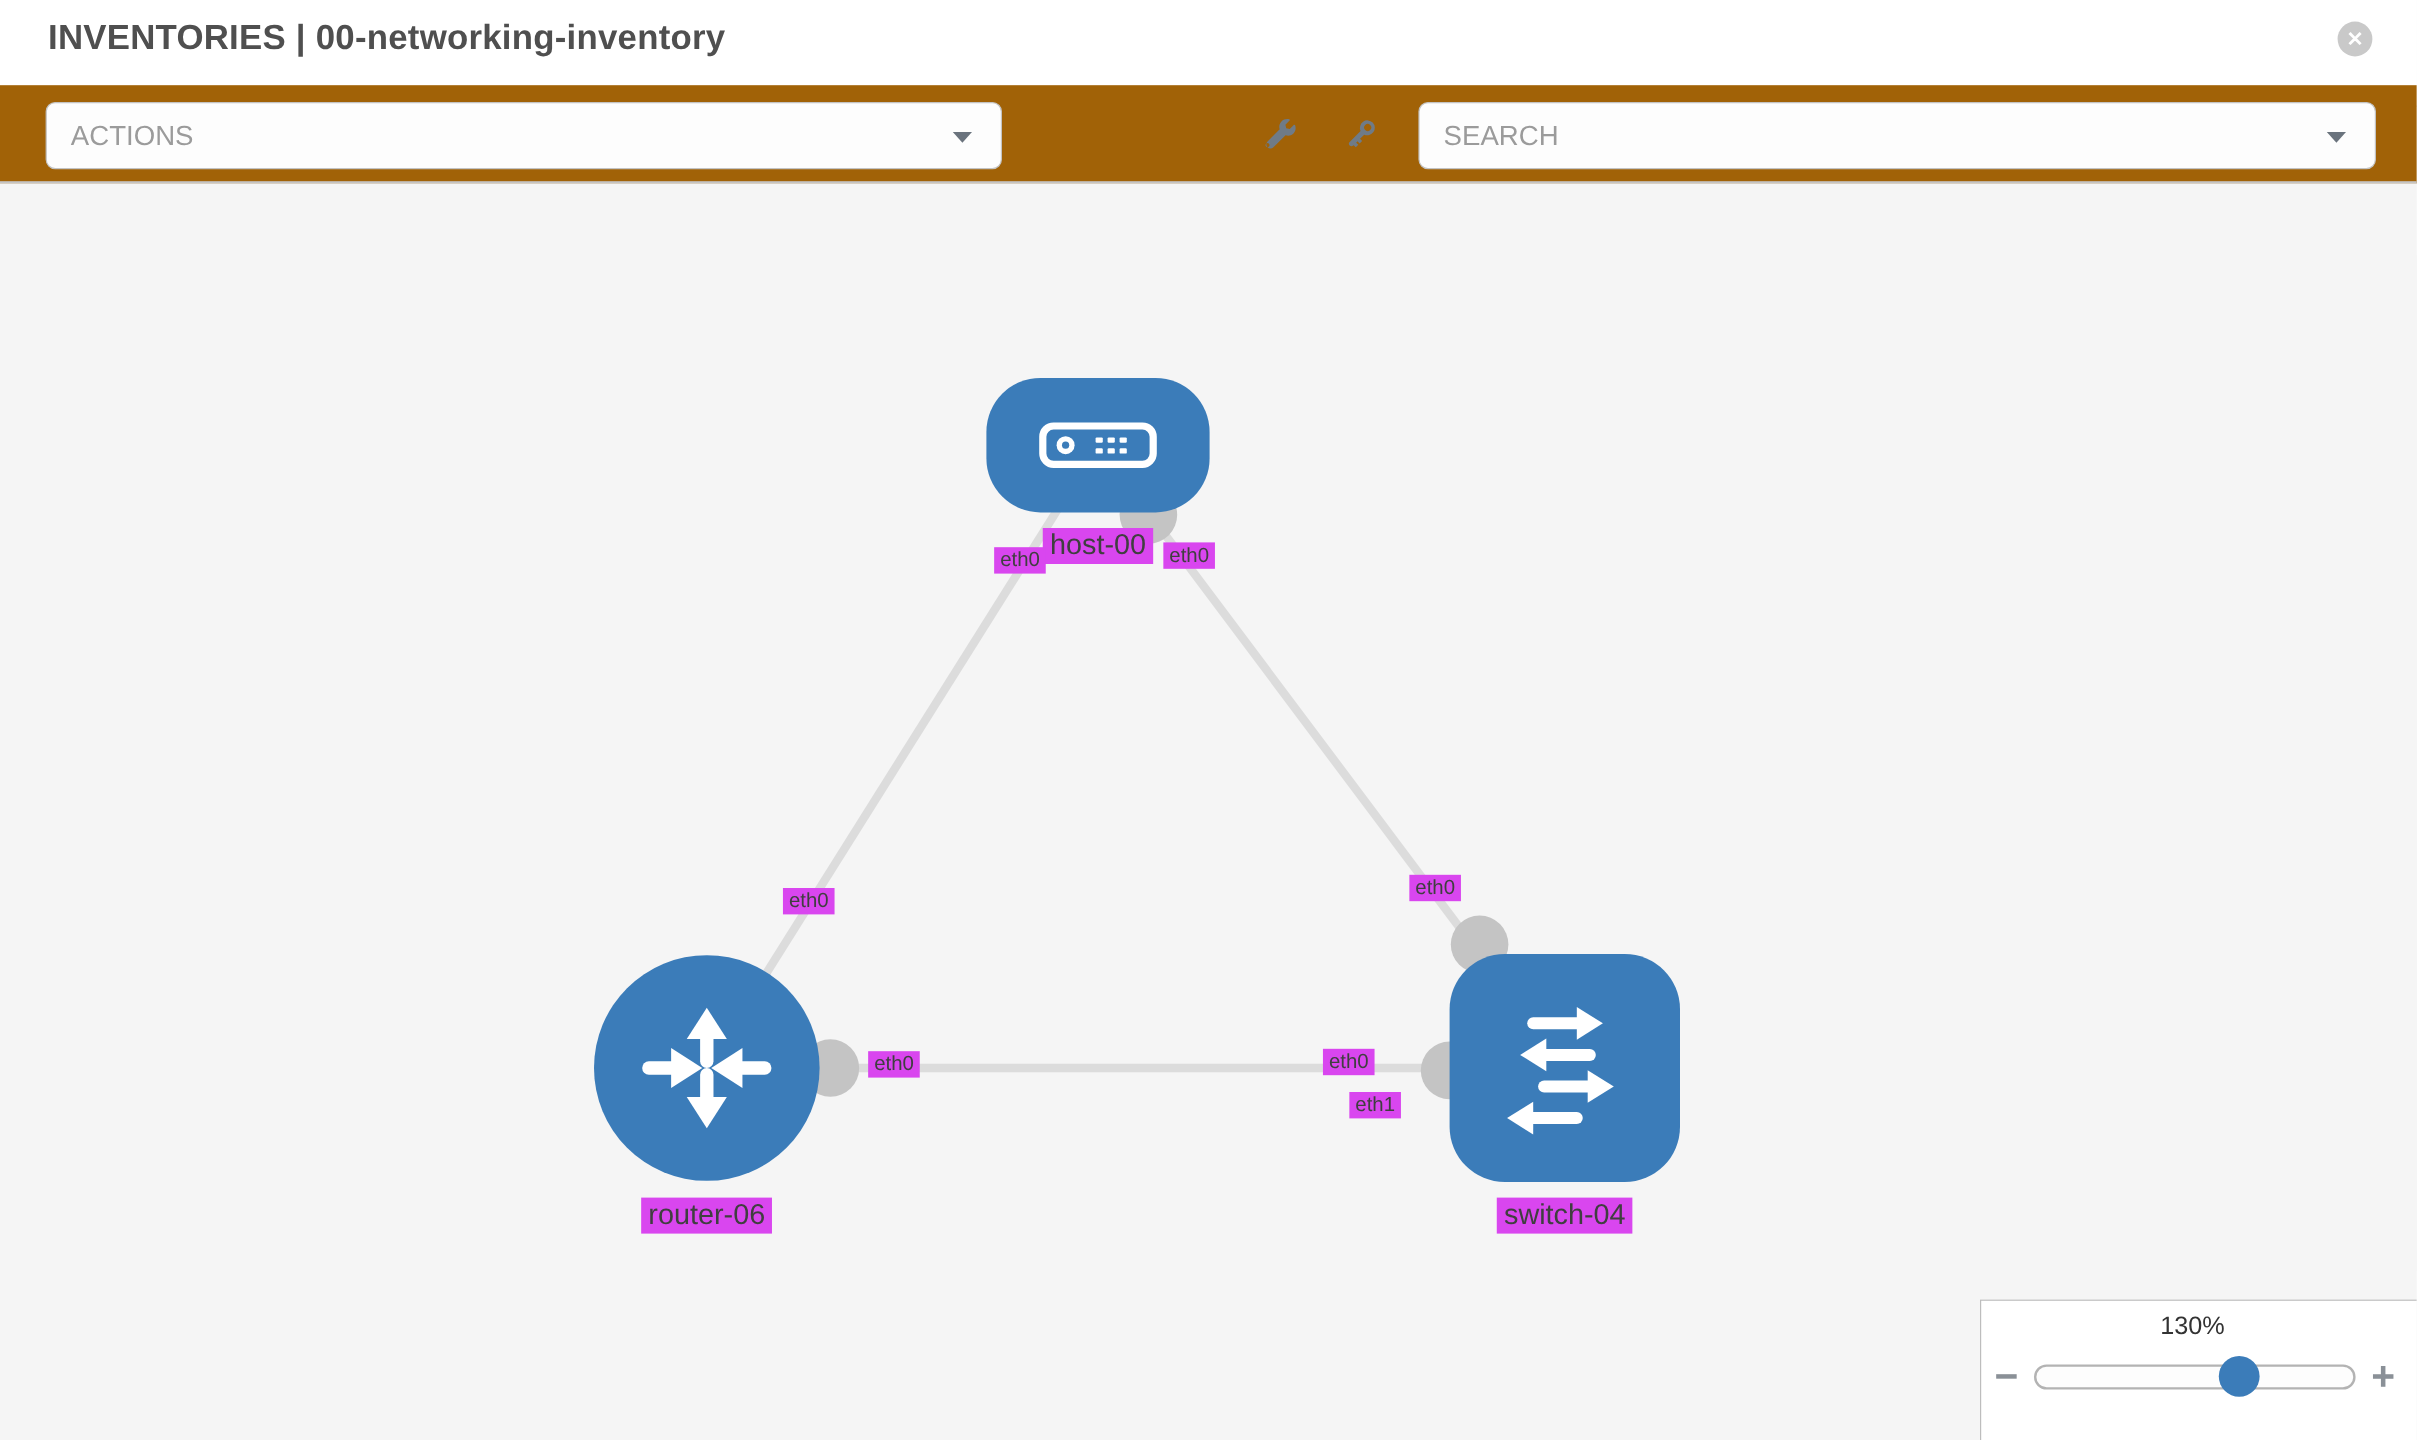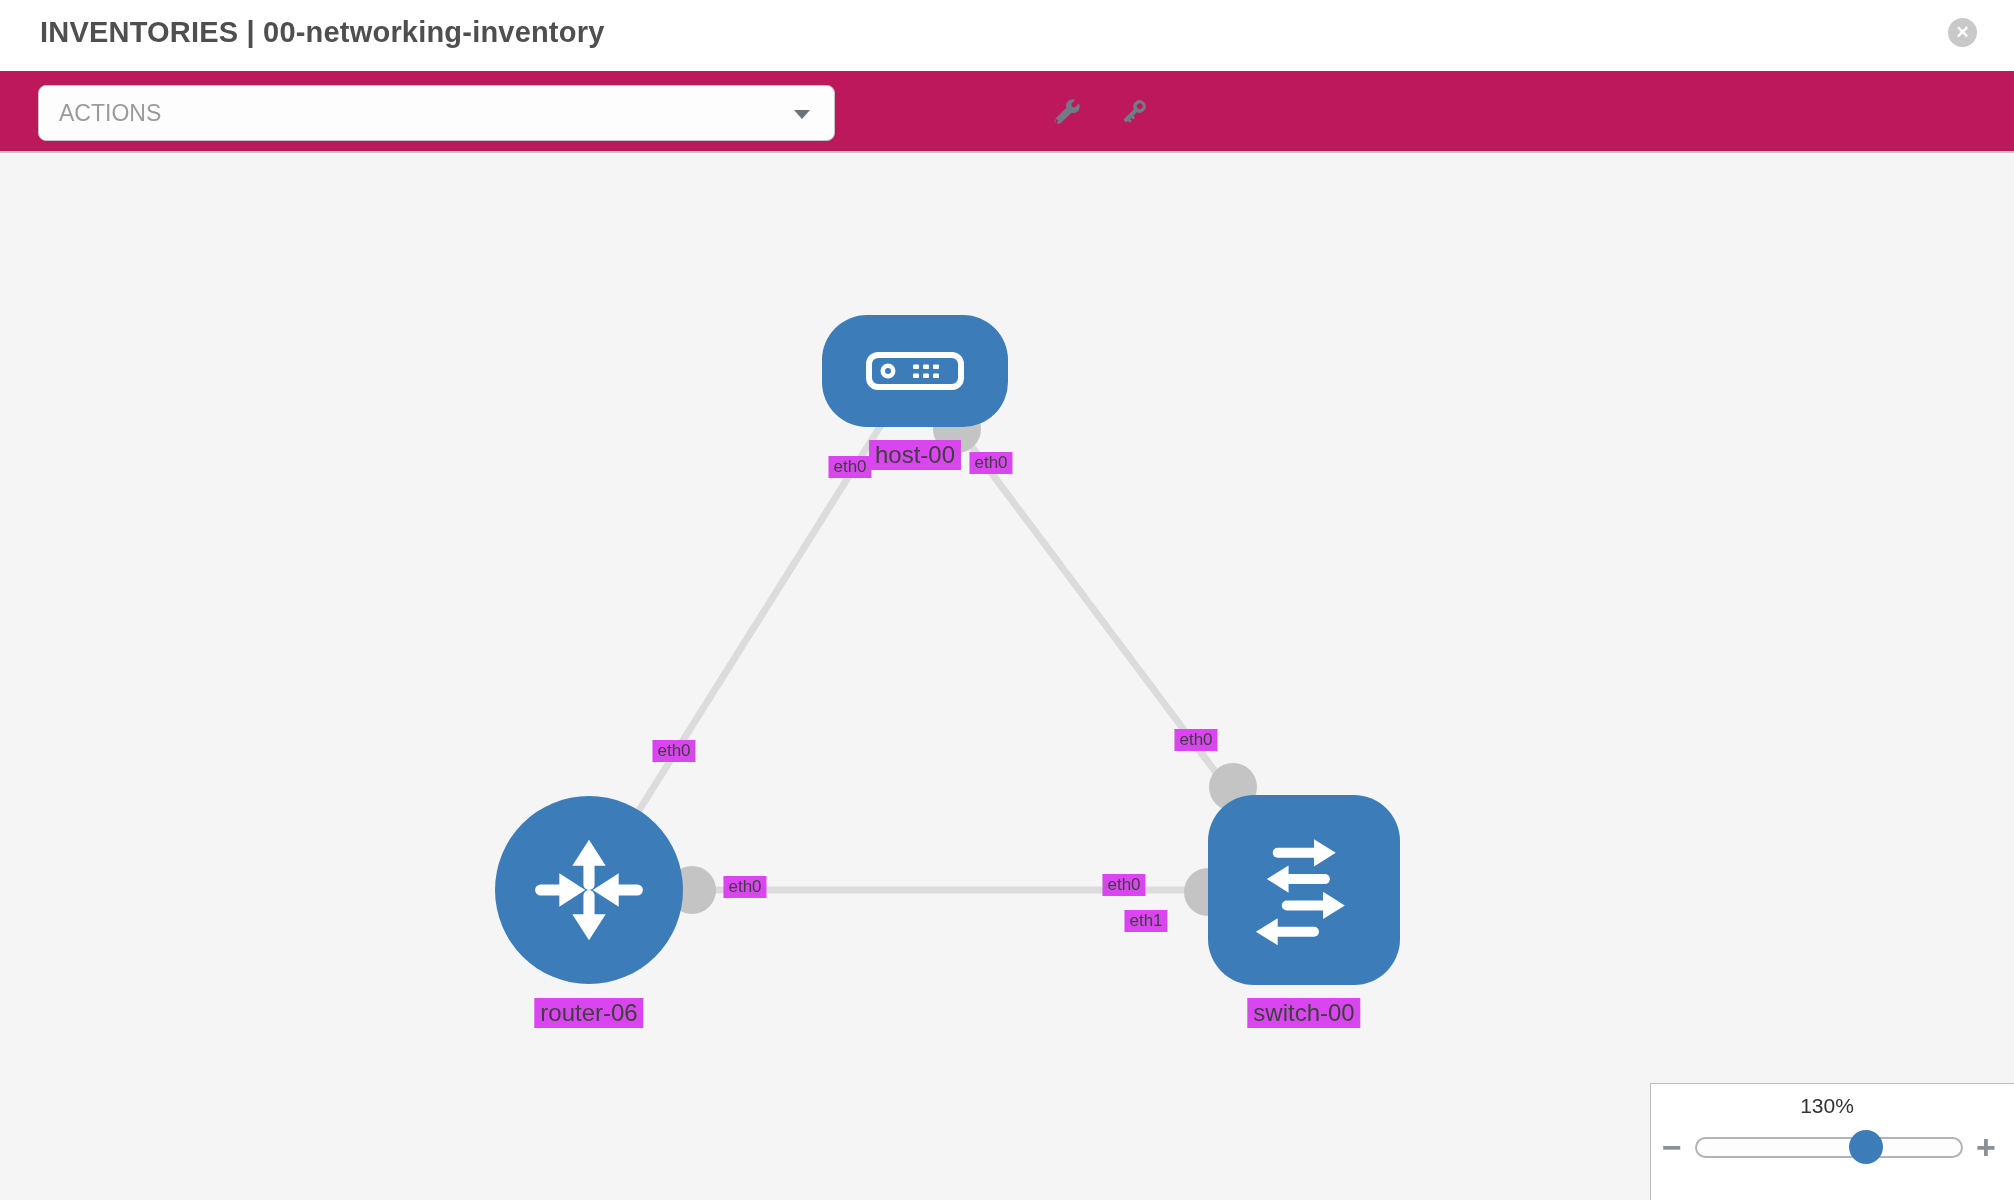--- a/index.html
+++ b/index.html
@@ -12,21 +12,21 @@
             background:#ffffff; border-bottom:1px solid #d8d8d8; }
   .title { position:absolute; left:40px; top:16px; font-size:29px; font-weight:bold;
            color:#4f4f4f; letter-spacing:0.2px; }
   .close-btn { position:absolute; left:1948px; top:18px; width:29px; height:29px;
                border:none; border-radius:50%; background:#c9c9c9; cursor:pointer;
                display:flex; align-items:center; justify-content:center; }
   .close-x { color:#ffffff; font-size:17px; font-weight:bold; line-height:1; }
 
   
   .toolbar { position:absolute; left:0; top:71px; width:2014px; height:82px;
-             background:#be185d; border-bottom:2px solid #c5c5c5; }
+             background:#a16207; border-bottom:2px solid #c5c5c5; }
   .dropdown { position:absolute; top:14px; height:56px; background:#fdfdfd;
               border:1px solid #c3c3c3; border-radius:8px; display:flex;
               align-items:center; padding:0 28px 0 20px; cursor:pointer; }
   .dropdown .dd-label { font-size:23px; color:#9b9b9b; }
   .caret { position:absolute; right:24px; top:24px; width:0; height:0;
            border-left:8px solid transparent; border-right:8px solid transparent;
            border-top:9px solid #6a737d; }
   .dd-actions { left:38px; width:797px; }
   .dd-search { left:1182px; width:798px; }
   .tool-btn { position:absolute; top:24px; width:36px; height:36px; border:none;
@@ -86,20 +86,24 @@
       </svg>
     </button>
     <button class="tool-btn tool-key">
       <svg viewBox="0 0 24 24">
         <g transform="rotate(45 12 12)">
           <path fill-rule="evenodd" d="M12 1.5a4.7 4.7 0 0 0-1.6 9.1V20a1.6 1.6 0 0 0 1.6 1.9c.9 0 1.6-.7 1.6-1.6v-.4h1.9v-2.2h-1.9v-1.2h1.9v-2.2h-1.9v-3.7A4.7 4.7 0 0 0 12 1.5zm0 2.2a2.2 2.2 0 1 1 0 4.4 2.2 2.2 0 0 1 0-4.4z"></path>
         </g>
       </svg>
     </button>
 
+    <div class="dropdown dd-search">
+      <span class="dd-label">SEARCH</span>
+      <span class="caret"></span>
+    </div>
   </div>
 
   <div class="canvas">
     <svg id="links-svg">
         <line x1="915" y1="371" x2="589" y2="890" stroke="#dcdcdc" stroke-width="7"></line>
         <line x1="915" y1="371" x2="1304" y2="890" stroke="#dcdcdc" stroke-width="7"></line>
         <line x1="589" y1="890" x2="1304" y2="890" stroke="#dcdcdc" stroke-width="7"></line>
         <circle cx="957" cy="429" r="24" fill="#c4c4c4"></circle>
         <circle cx="692" cy="890" r="24" fill="#c4c4c4"></circle>
         <circle cx="1233" cy="787" r="24" fill="#c4c4c4"></circle>
@@ -146,21 +150,21 @@
       <polygon points="110,82 86,67 86,97" stroke="none"></polygon>
       <line x1="76" y1="111" x2="32" y2="111"></line>
       <polygon points="12,111 36,96 36,126" stroke="none"></polygon>
     </g>
   </svg>
 </div>
       </div>
     <div id="labels-layer">
         <div class="tag node-tag" style="left: 915px; top: 302px;">host-00</div>
         <div class="tag node-tag" style="left: 589px; top: 860px;">router-06</div>
-        <div class="tag node-tag" style="left: 1304px; top: 860px;">switch-00</div>
+        <div class="tag node-tag" style="left: 1304px; top: 860px;">switch-04</div>
         <div class="tag if-tag" style="left: 850px; top: 314px;">eth0</div>
         <div class="tag if-tag" style="left: 991px; top: 310px;">eth0</div>
         <div class="tag if-tag" style="left: 674px; top: 598px;">eth0</div>
         <div class="tag if-tag" style="left: 1196px; top: 587px;">eth0</div>
         <div class="tag if-tag" style="left: 745px; top: 734px;">eth0</div>
         <div class="tag if-tag" style="left: 1124px; top: 732px;">eth0</div>
         <div class="tag if-tag" style="left: 1146px; top: 732px; margin-top: 36px;">eth1</div>
       </div>
 
     <div class="zoom-panel">

